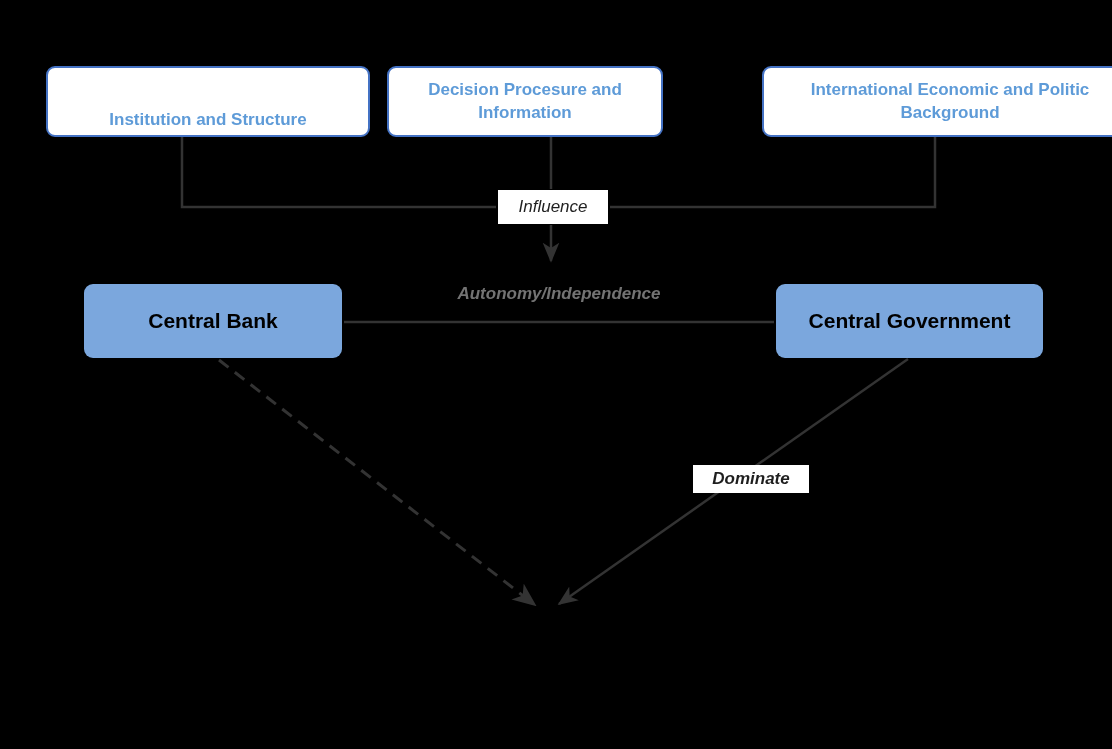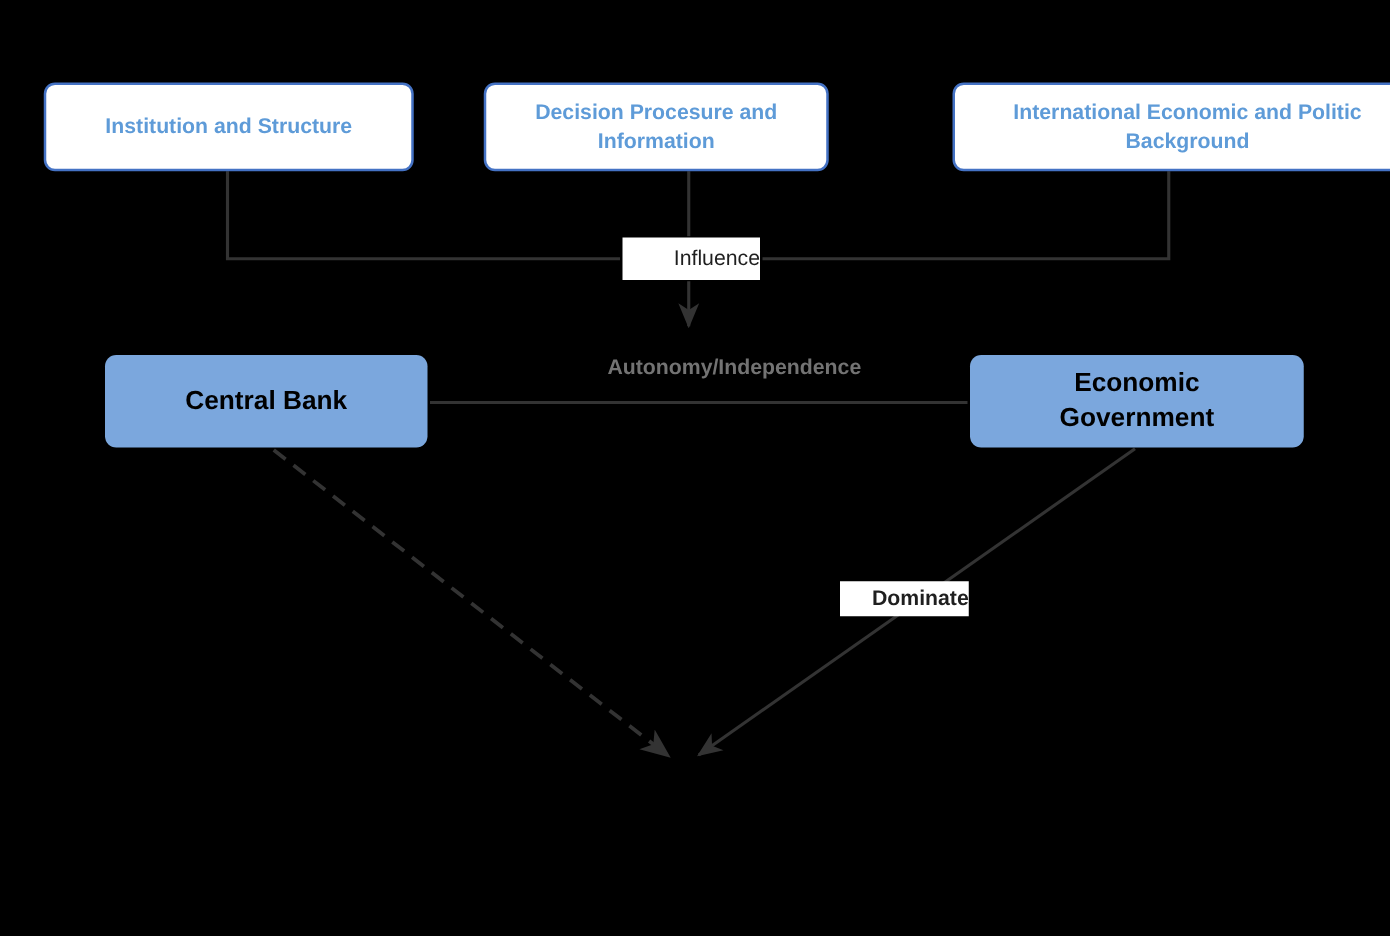--- a/index.html
+++ b/index.html
@@ -42,43 +42,44 @@
   .node.blue {
     background: #7BA7DD;
     color: #000000;
     font-size: 21px;
     padding: 4px 32px;
   }
   .edge-label {
     position: absolute;
     display: flex;
     align-items: center;
-    justify-content: flex-end;
+    justify-content: center;
     text-align: center;
     box-sizing: border-box;
+    font-style: italic;
   }
   .edge-label.boxed {
     background: #FFFFFF;
     color: #1F1F1F;
   }
   .edge-label.influence {
     left: 498px; top: 190px; width: 110px; height: 34px;
     font-size: 17px; font-weight: 400;
   }
   .edge-label.dominate {
-    left: 672px; top: 465px; width: 103px; height: 28px;
+    left: 693px; top: 465px; width: 116px; height: 28px;
     font-size: 17px; font-weight: bold;
   }
   .edge-label.autonomy {
     left: 429px; top: 281px; width: 260px; height: 26px;
     font-size: 17px; font-weight: bold;
     color: #737373;
   }
   
-  #node-institution        { left: 35px;  top: 66px;  width: 296px; height: 71px; }
+  #node-institution        { left: 46px;  top: 66px;  width: 324px; height: 71px; align-items: flex-end; }
   #node-decision           { left: 387px; top: 66px;  width: 276px; height: 71px; }
   #node-intl-background    { left: 762px; top: 66px;  width: 376px; height: 71px; }
   #node-central-bank       { left: 84px;  top: 284px; width: 258px; height: 74px; }
   #node-central-government { left: 776px; top: 284px; width: 267px; height: 74px; }
   #node-intl-cooperation   { left: 388px; top: 612px; width: 326px; height: 83px; font-size: 20px; }
 </style>
 </head>
 <body>
 
 <div class="stage">
@@ -127,17 +128,17 @@
 
   <div class="edge-label boxed dominate">
     <span>Dominate</span>
   </div>
 
   <div class="node blue" id="node-central-bank">
     <span>Central Bank</span>
   </div>
 
   <div class="node blue" id="node-central-government">
-    <span>Economic Government</span>
+    <span>Central Government</span>
   </div>
 
 
 </div>
 
 </body></html>

